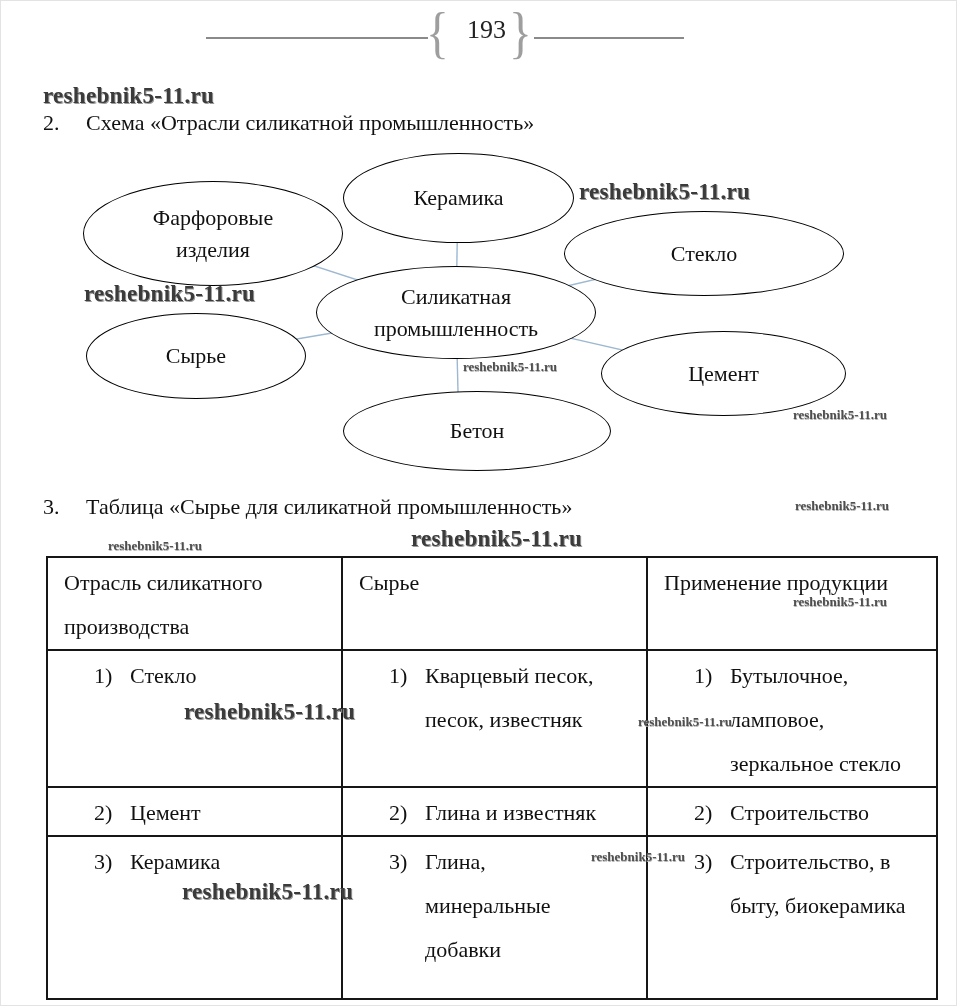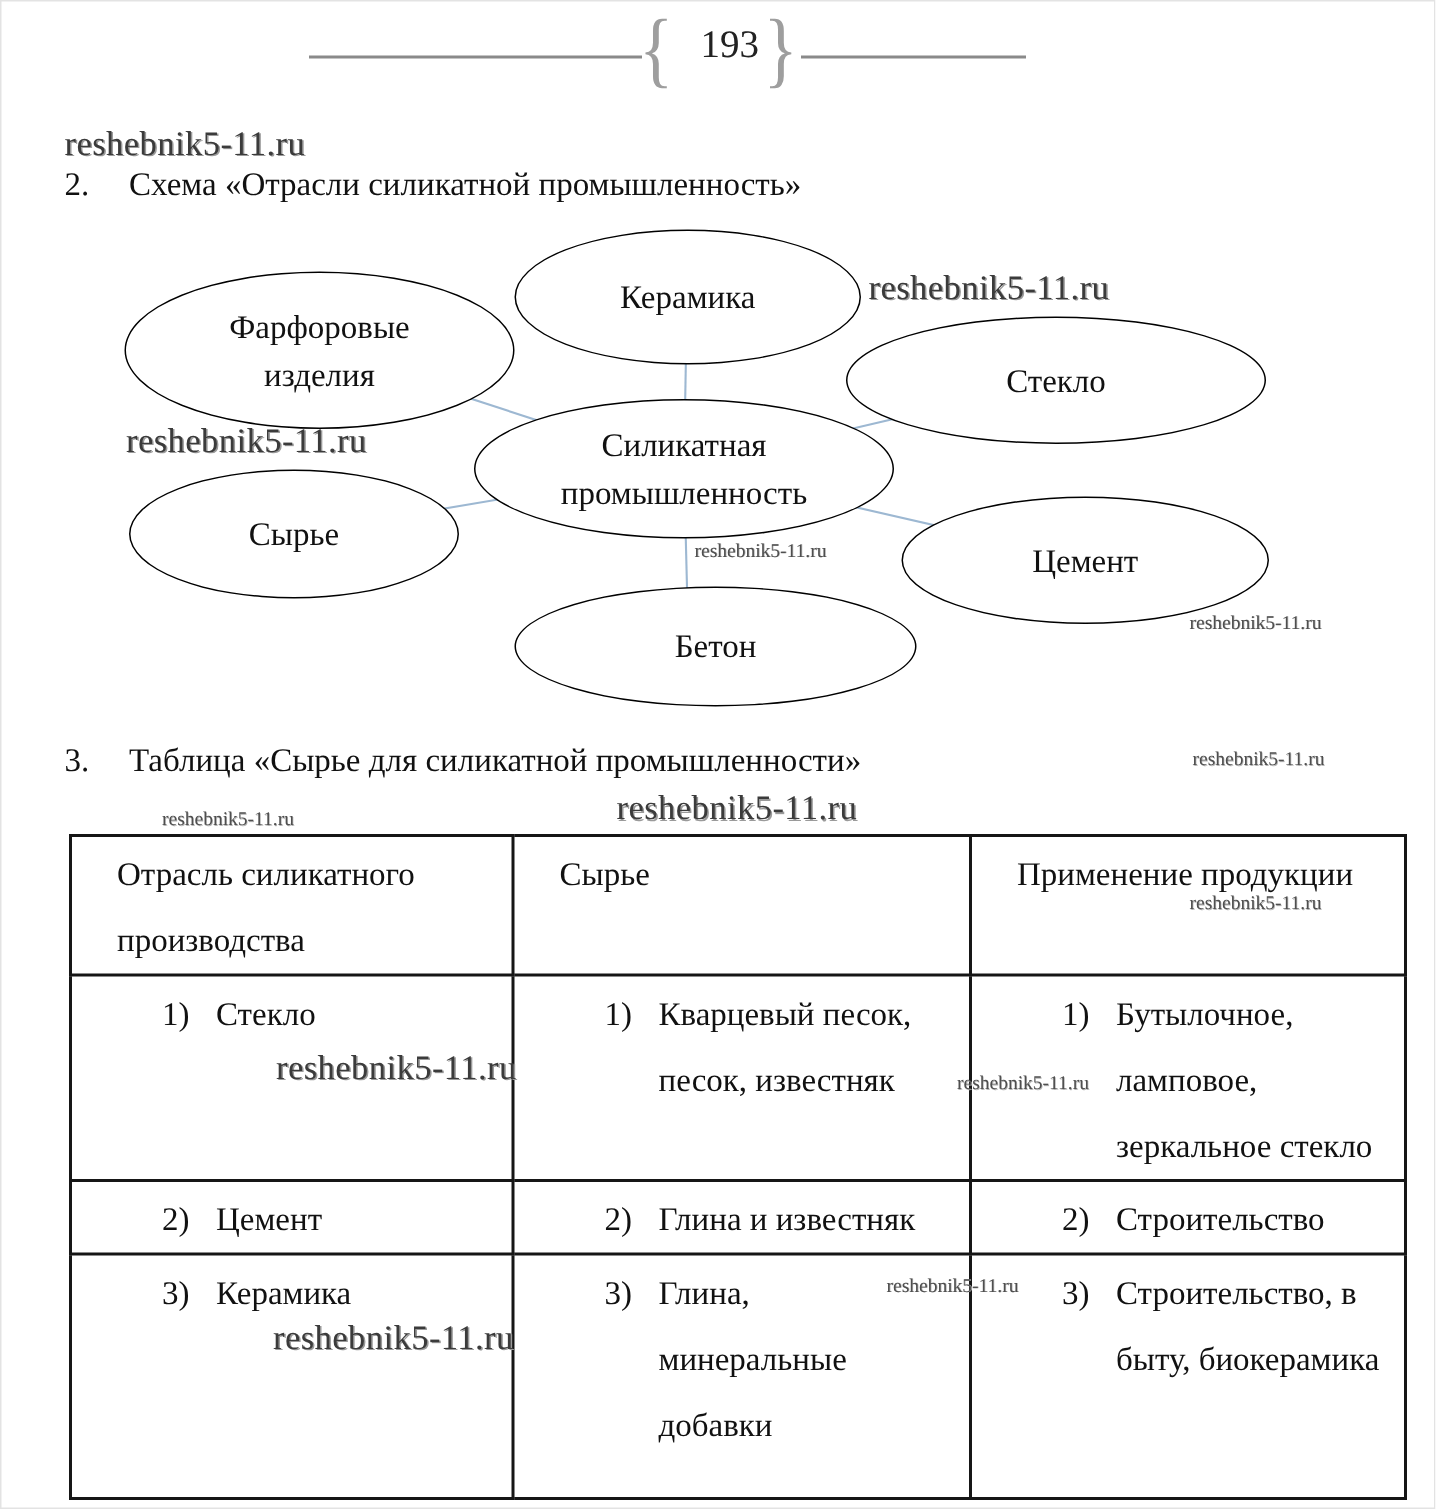--- a/index.html
+++ b/index.html
@@ -27,21 +27,21 @@
   .bracket-left  { left: 423px; }
   .bracket-right { left: 506px; }
   .page-number {
     position: absolute; top: 14px; left: 441px; width: 64px;
     text-align: right; font-size: 26px; color: #222;
   }
 
   
   .wm {
     position: absolute; font-family: "Liberation Serif", serif;
-    font-weight: normal; white-space: nowrap; z-index: 30;
+    font-weight: bold; white-space: nowrap; z-index: 30;
   }
   .wm-lg { font-size: 23px; color: #3b3b3b; text-shadow: 1px 1px 0 #9a9a9a; letter-spacing: .3px; }
   .wm-sm { font-size: 13px; color: #4f4f4f; text-shadow: .5px .5px 0 #b5b5b5; }
 
   
   .item { position: absolute; left: 42px; font-size: 22px; display: flex; z-index: 5; }
   .item .inum { width: 43px; flex-shrink: 0; }
   #item2 { top: 109px; }
   #item3 { top: 493px; }
 
@@ -70,21 +70,21 @@
   .tbl-wrap { position: absolute; left: 45px; top: 555px; z-index: 5; }
   table.data {
     border-collapse: collapse; table-layout: fixed; width: 890px;
     font-size: 22px;
   }
   table.data col.c1 { width: 295px; }
   table.data col.c2 { width: 305px; }
   table.data col.c3 { width: 290px; }
   table.data th, table.data td {
     border: 2px solid #161616; vertical-align: top; text-align: left;
-    font-weight: normal; padding: 3px 8px 0 30px; box-sizing: border-box;
+    font-weight: normal; padding: 3px 8px 0 16px; box-sizing: border-box;
   }
   tr.hdr    { height: 90px; }
   tr.row-1  { height: 131px; }
   tr.row-2  { height: 45px; }
   tr.row-3  { height: 163px; }
   .hline { line-height: 44px; }
   .cell { display: flex; margin-left: 30px; }
   .cnum { width: 36px; flex-shrink: 0; line-height: 44px; }
   .cline { line-height: 44px; }
 </style>
@@ -144,21 +144,21 @@
   </div>
   <div class="node" id="node-cement">
     <span>Цемент</span>
   </div>
   <div class="node" id="node-beton">
     <span>Бетон</span>
   </div>
 
   <div class="item" id="item3">
     <span class="inum">3.</span>
-    <span>Таблица «Сырье для силикатной промышленности»</span>
+    <span>Таблица «Сырье для силикатной промышленность»</span>
   </div>
 
   <div class="tbl-wrap">
     <table class="data">
       <colgroup>
           <col class="c1">
           <col class="c2">
           <col class="c3">
         </colgroup>
       <tbody>

